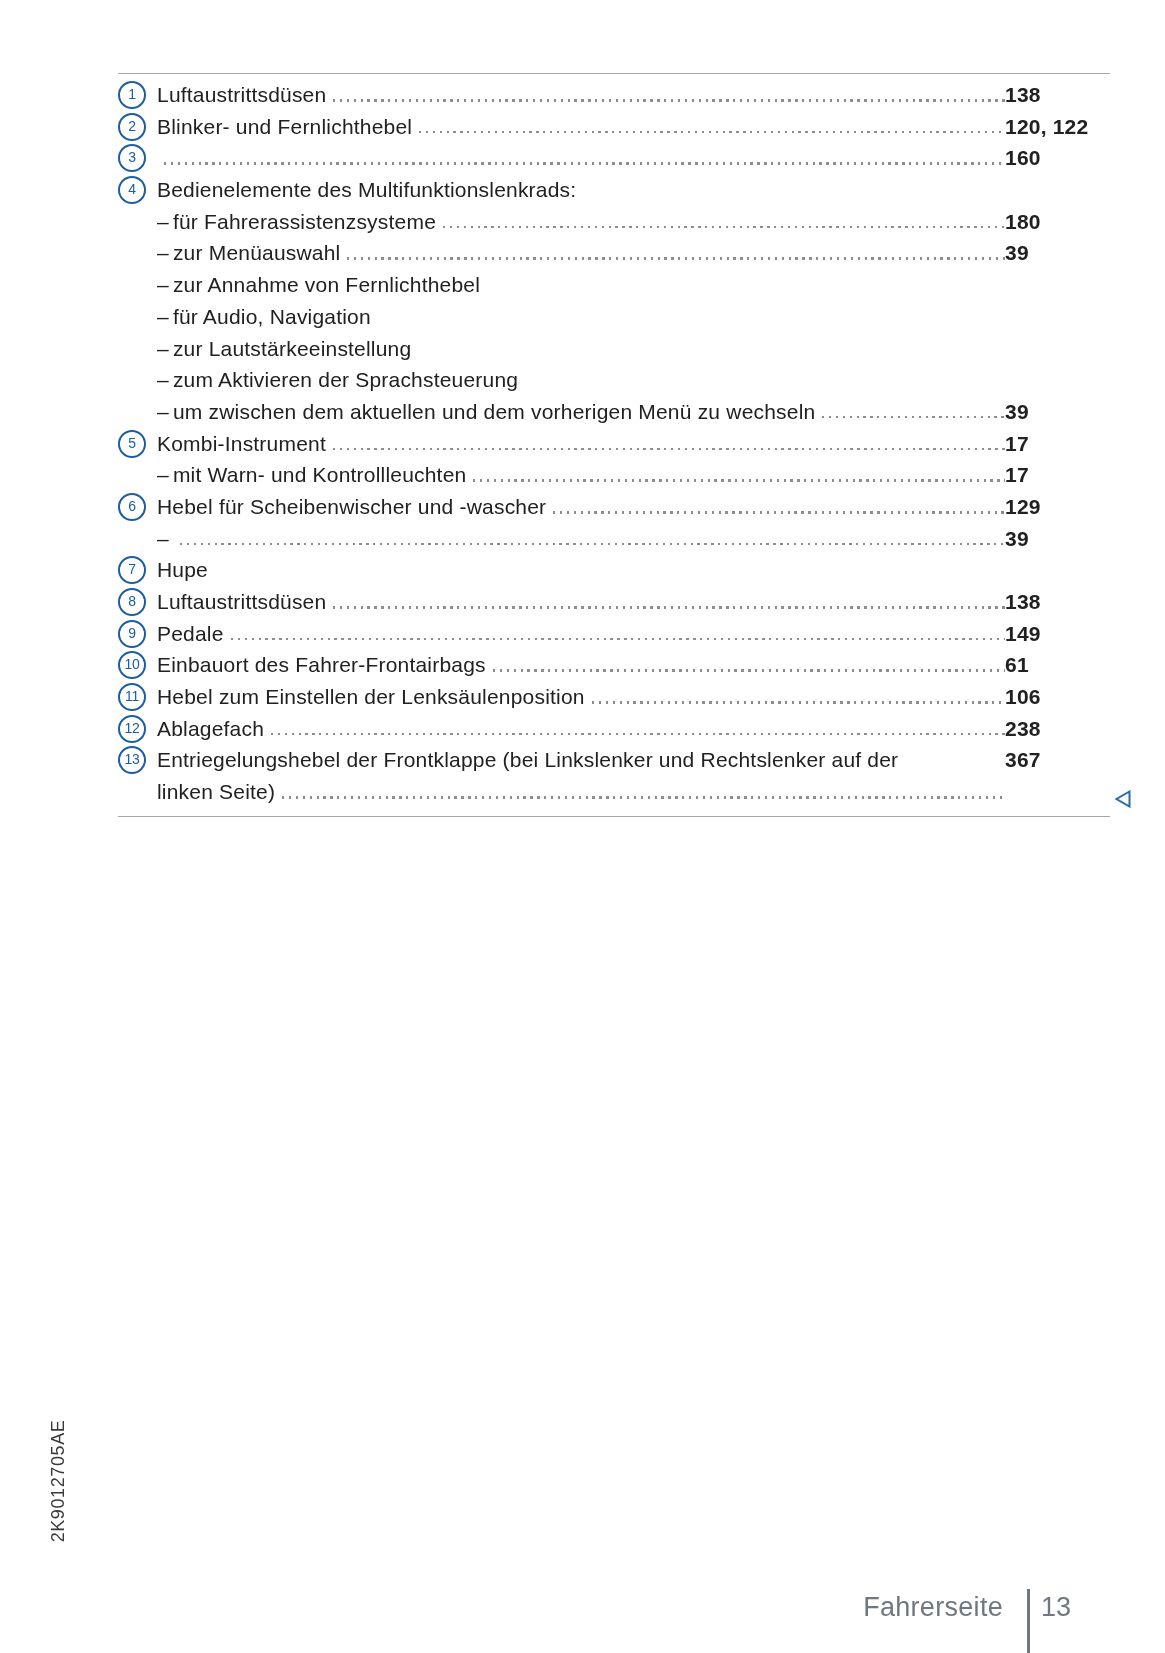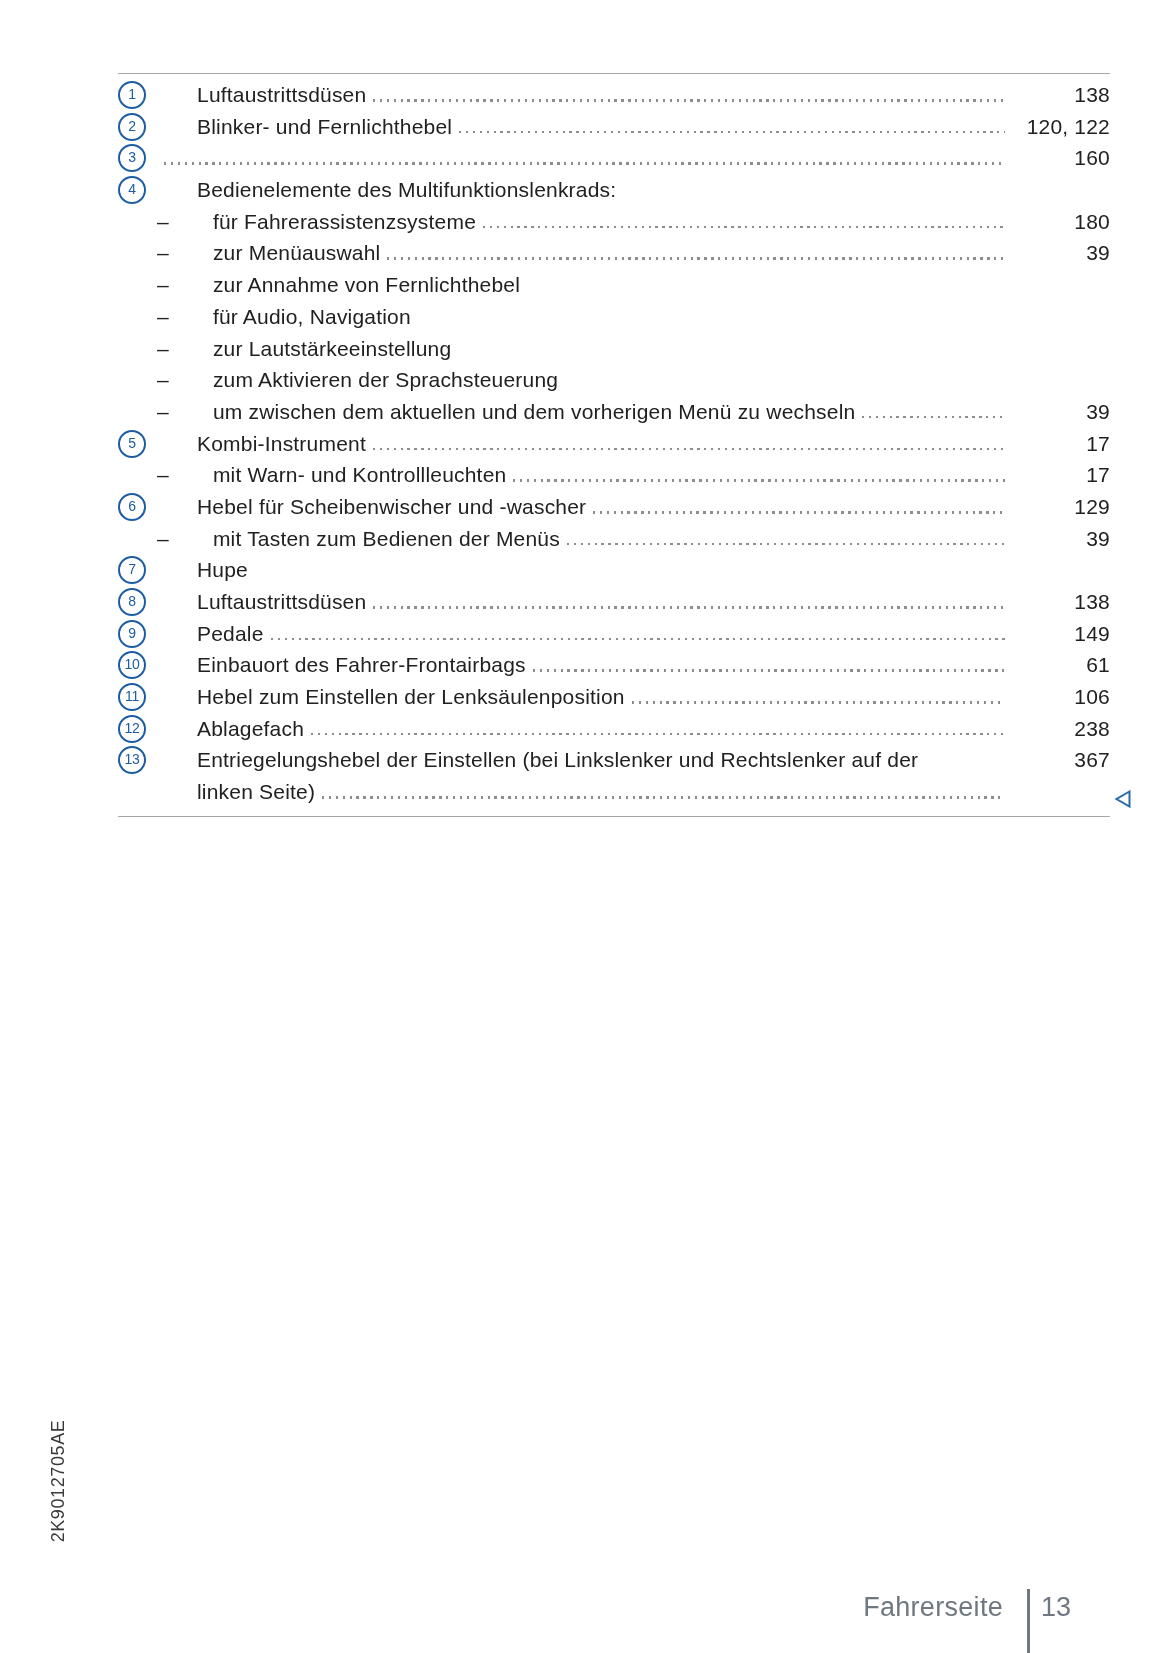--- a/index.html
+++ b/index.html
@@ -21,26 +21,26 @@
   .r.tall { height:63.4px; }
   .badge {
     box-sizing:border-box; flex:0 0 28px; width:28px; height:28px;
     margin-top:2px; margin-right:11px;
     border:2.5px solid #1c5da4; border-radius:50%;
     color:#1c5da4; font-size:14px; line-height:23px; text-align:center;
     letter-spacing:-0.3px;
   }
   .indent { flex:0 0 39px; }
   .dash { margin-right:4px; }
-  .lbl { white-space:nowrap;margin-left:40px; }
+  .lbl { white-space:nowrap; }
   .leader {
     flex:1 1 auto; height:2.6px; margin:20px 0 0 7px; min-width:12px;
     background:repeating-linear-gradient(to right, #8d8d8d 0 2.2px, transparent 2.2px 6.9px);
   }
-  .pg { flex:0 0 105px; text-align:right; }
+  .pg { flex:0 0 105px; text-align:left;font-weight:bold; }
   .body13 { flex:1 1 auto; display:flex; flex-direction:column; }
   .l2 { display:flex; }
   .end-triangle { position:absolute; left:1113px; top:789px; width:20px; height:20px; }
   .partnum {
     position:absolute; left:58px; top:1481px;
     transform:translate(-50%,-50%) rotate(-90deg);
     font-size:18px; letter-spacing:0.6px; color:#3a3a3a; white-space:nowrap;
   }
   .footer-section {
     position:absolute; right:162px; top:1592px;
@@ -151,21 +151,20 @@
   <div class="r">
     <span class="badge">6</span>
     <span class="lbl">Hebel für Scheibenwischer und -wascher</span>
     <span class="leader"></span>
     <span class="pg">129</span>
   </div>
 
   <div class="r">
     <span class="indent"></span>
     <span class="dash">–</span>
-    <span class="lbl">mit Tasten zum Bedienen der Menüs</span>
     <span class="leader"></span>
     <span class="pg">39</span>
   </div>
 
   <div class="r">
     <span class="badge">7</span>
     <span class="lbl">Hupe</span>
   </div>
 
   <div class="r">
@@ -199,21 +198,21 @@
   <div class="r">
     <span class="badge">12</span>
     <span class="lbl">Ablagefach</span>
     <span class="leader"></span>
     <span class="pg">238</span>
   </div>
 
   <div class="r tall">
     <span class="badge">13</span>
     <span class="body13">
-      <span class="lbl">Entriegelungshebel der Einstellen (bei Linkslenker und Rechtslenker auf der</span>
+      <span class="lbl">Entriegelungshebel der Frontklappe (bei Linkslenker und Rechtslenker auf der</span>
       <span class="l2">
         <span class="lbl">linken Seite)</span>
         <span class="leader"></span>
       </span>
     </span>
     <span class="pg">367</span>
   </div>
 
 </div>
 

